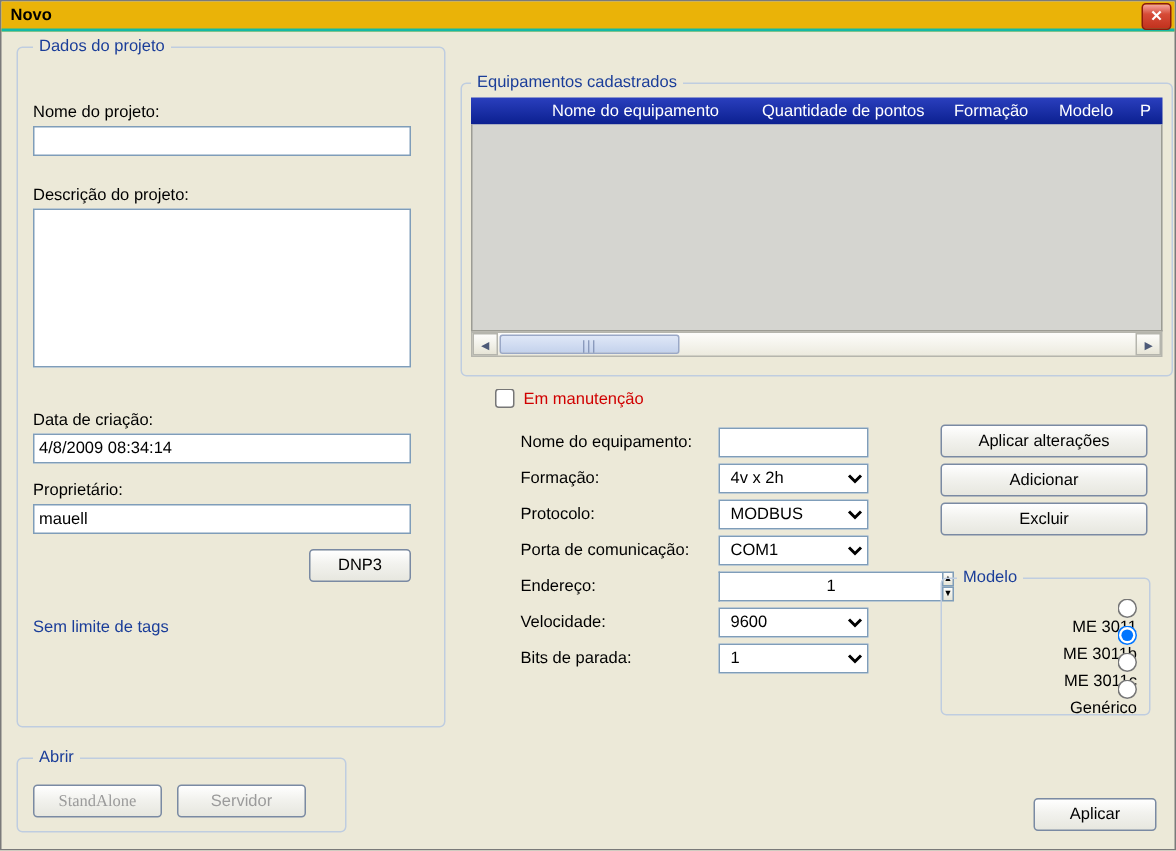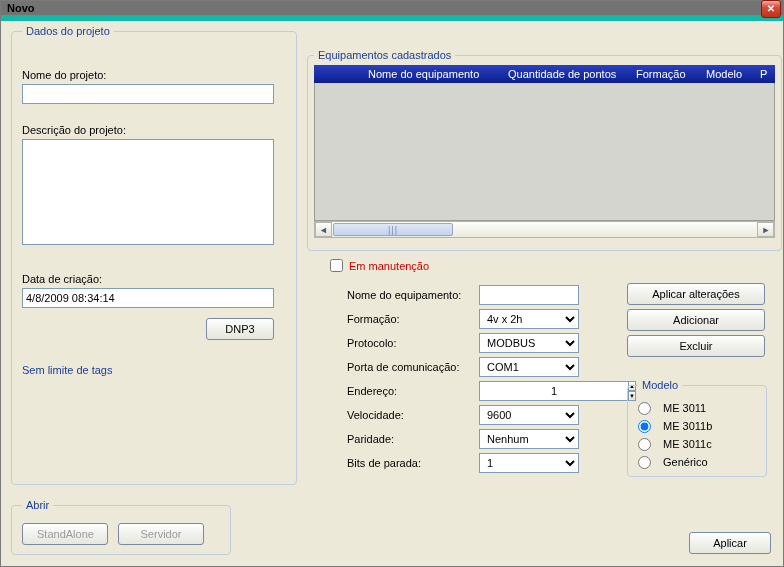--- a/index.html
+++ b/index.html
@@ -14,22 +14,22 @@
     width: 784px;
     height: 567px;
     background: #ece9d8;
     border: 1px solid #7a7a7a;
     position: relative;
     display: flex;
     flex-direction: column;
   }
   .titlebar {
     height: 20px;
-    background: #737373;
-    border-bottom: 6px solid #14b8a6;
+    background: #eab308;
+    border-bottom: 2px solid #14b8a6;
     display: flex;
     align-items: center;
     justify-content: space-between;
     padding: 0 0 0 6px;
     font-weight: bold;
     font-size: 11px;
   }
   .titlebar .closebtn {
     width: 20px;
     height: 18px;
@@ -140,21 +140,21 @@
   select.fcontrol,input.fcontrol { height:20px; }
   .numeric {
     display:flex; width:100px; height:20px;
   }
   .numeric input { flex:1; text-align:center; border-right:none;}
   .numeric .spins { width:16px; display:flex; flex-direction:column; }
   .numeric .spins div {
     flex:1; border:1px solid #7f9db9; background:linear-gradient(#fdfdfb,#e7e5d7);
     font-size:6px; display:flex;align-items:center;justify-content:center; cursor:pointer;
   }
-  .radio-row { display:flex; align-items:center; gap:12px; height:18px;}
+  .radio-row { display:flex; align-items:flex-end; gap:0; height:18px;flex-direction:column;}
   input[type=radio]{margin:0;}
 </style>
 </head>
 <body>
 
 <div class="window">
   <div class="titlebar">
     <span>Novo</span>
     <div class="closebtn">
       <span>✕</span>
@@ -174,20 +174,24 @@
       <div style="margin-top:20px;">
         <div class="label">Descrição do projeto:</div>
         <textarea style="width: 252px; height: 106px; margin-top: 3px;"></textarea>
       </div>
 
       <div style="margin-top:26px;">
         <div class="label">Data de criação:</div>
         <input type="text" style="width: 252px; height: 20px; margin-top: 3px;" value="4/8/2009 08:34:14">
       </div>
 
+      <div style="margin-top:12px;">
+        <div class="label">Proprietário:</div>
+        <input type="text" style="width: 252px; height: 20px; margin-top: 3px;" value="mauell">
+      </div>
 
       <div style="margin-top:10px; text-align:right; padding-right:12px;">
         <button class="btn" style="width:68px;">DNP3</button>
       </div>
 
       <div class="link-blue" style="margin-top:24px;">Sem limite de tags</div>
     </fieldset>
 
     <fieldset class="group" style="left:306px; top:28px; width:462px; height:202px; padding:6px 6px 8px 6px;">
       <legend>Equipamentos cadastrados</legend>
@@ -241,24 +245,20 @@
             <div>▲</div>
             <div>▼</div>
           </div>
         </div>
       </div>
       <div class="formrow">
         <div class="flabel">Velocidade:</div>
         <select class="fcontrol"><option>9600</option></select>
       </div>
       <div class="formrow">
-        <div class="flabel">Paridade:</div>
-        <select class="fcontrol"><option>Nenhum</option></select>
-      </div>
-      <div class="formrow">
         <div class="flabel">Bits de parada:</div>
         <select class="fcontrol"><option>1</option></select>
       </div>
     </div>
 
     <div style="position:absolute; left:626px; top:262px; width:138px; display:flex; flex-direction:column; gap:4px;">
       <button class="btn" style="width:100%;">Aplicar alterações</button>
       <button class="btn" style="width:100%;">Adicionar</button>
       <button class="btn" style="width:100%;">Excluir</button>
     </div>
@@ -279,21 +279,21 @@
         </div>
       <div class="radio-row">
           <input type="radio" name="mdl" style="">
           <span>Genérico</span>
         </div>
     </fieldset>
 
     <fieldset class="group" style="left:10px; top:478px; width:220px; height:56px; padding:8px 24px 8px 10px;">
       <legend>Abrir</legend>
       <div style="display:flex; gap:10px; margin-top:4px;">
-        <button class="btn" style="width:86px;" disabled="">StandAlone</button>
+        <button class="btn" style="width:86px;font-family:Liberation Serif, serif;" disabled="">StandAlone</button>
         <button class="btn" style="width:86px;" disabled="">Servidor</button>
       </div>
     </fieldset>
 
     <div style="position:absolute; right:12px; bottom:12px; display:flex; gap:20px;">
       <button class="btn" style="width:82px;">Aplicar</button>
     </div>
 
   </div>
 </div>

